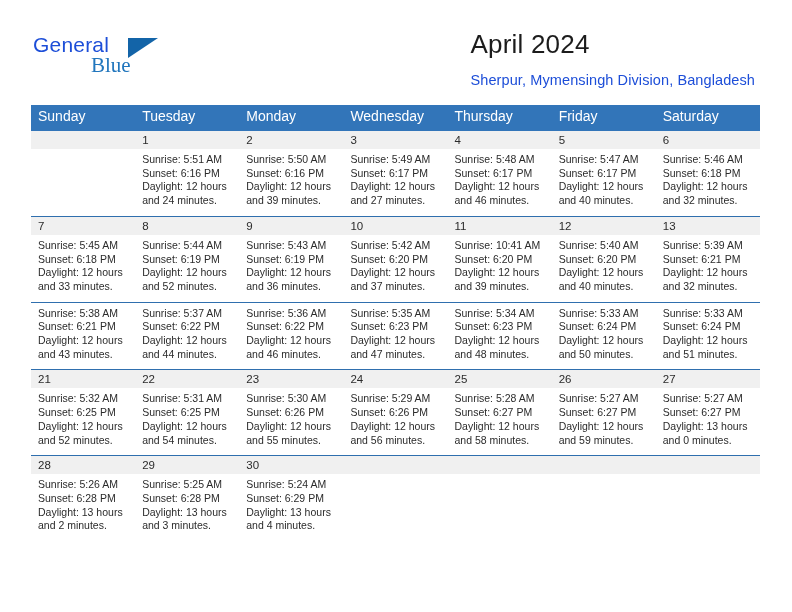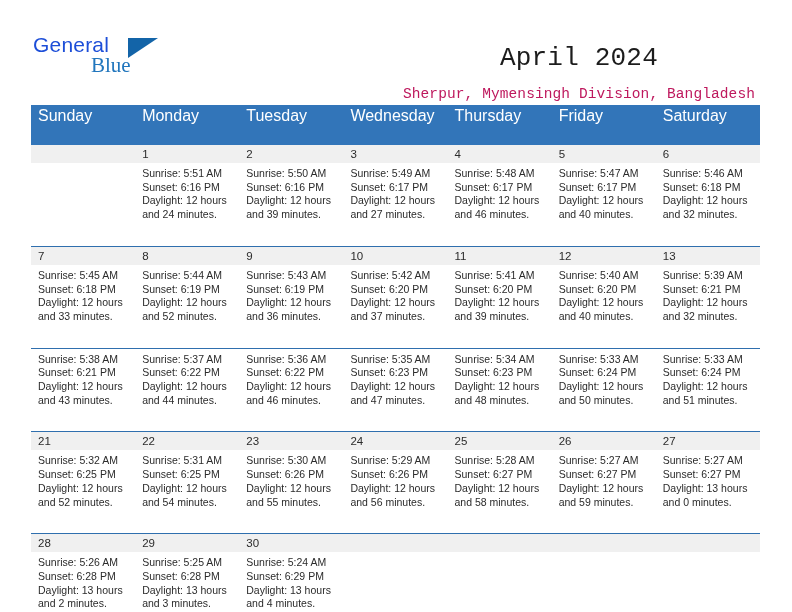--- a/index.html
+++ b/index.html
@@ -52,35 +52,34 @@
     top: 5px;
     width: 0;
     height: 0;
     border-left: 30px solid #1364a8;
     border-bottom: 20px solid transparent;
   }
 
   .title-block {
     position: absolute;
     right: 37px;
-    top: 44px;
-    text-align: center;
-    font-family: Liberation Mono, monospace;
+    top: 30px;
+    text-align: left;
   }
   .cal-title {
     font-size: 26px;
     font-weight: normal;
     color: #1c1c1c;
     line-height: 1.1;
     margin: 0;
     letter-spacing: 0.2px;
   }
   .cal-location {
     font-size: 14.5px;
-    color: #be185d;
+    color: #1d4ed8;
     margin-top: 13px;
     letter-spacing: 0.1px;
   }
   .week-block {
     border-top: 1.5px solid #2f6fae;
   }
   .week-block:first-child { border-top: none; }
   .wk-grid {
     display: flex;
     width: 729px;
@@ -92,38 +91,38 @@
   .wk-num {
     background: #f0f0f0;
     font-size: 11.5px;
     color: #2b2b2b;
     padding: 2px 0 2px 7px;
     height: 18px;
     line-height: 14px;
   }
   .wk-num.empty { color: transparent; }
   .wk-info {
-    padding: 4px 4px 24px 7px;
+    padding: 4px 4px 8px 7px;
     font-size: 10.5px;
     line-height: 13.7px;
     color: #2b2b2b;
     min-height: 60px;
   }
   .wk-info span { display: block; }
   .hdr-grid {
     display: flex;
     width: 729px;
     background: #3275b9;
   }
   .hdr-cell {
     width: 104.14px;
     flex: 0 0 104.14px;
     color: #ffffff;
-    font-size: 16px;
-    padding: 4px 0 22px 7px;
+    font-size: 14px;
+    padding: 4px 0 8px 7px;
     line-height: 14px;
   }
   .cal-wrap {
     position: absolute;
     left: 31px;
     top: 105px;
     width: 729px;
   }
 </style>
 </head>
@@ -140,22 +139,22 @@
   <div class="title-block">
     <h1 class="cal-title">April 2024</h1>
     <div class="cal-location">Sherpur, Mymensingh Division, Bangladesh</div>
   </div>
 
 </div>
 
 <div class="cal-wrap">
   <div class="hdr-grid" id="hdr-row">
       <div class="hdr-cell">Sunday</div>
+      <div class="hdr-cell">Tuesday</div>
       <div class="hdr-cell">Monday</div>
-      <div class="hdr-cell">Tuesday</div>
       <div class="hdr-cell">Wednesday</div>
       <div class="hdr-cell">Thursday</div>
       <div class="hdr-cell">Friday</div>
       <div class="hdr-cell">Saturday</div>
     </div>
   <div id="weeks-container">
       <div class="week-block">
         <div class="wk-grid">
           <div class="wk-cell wk-num empty"></div>
           <div class="wk-cell wk-num">1</div>
@@ -239,21 +238,21 @@
             <span>Daylight: 12 hours</span>
             <span>and 36 minutes.</span>
           </div>
           <div class="wk-cell wk-info">
             <span>Sunrise: 5:42 AM</span>
             <span>Sunset: 6:20 PM</span>
             <span>Daylight: 12 hours</span>
             <span>and 37 minutes.</span>
           </div>
           <div class="wk-cell wk-info">
-            <span>Sunrise: 5:41 AM</span>
+            <span>Sunrise: 10:41 AM</span>
             <span>Sunset: 6:20 PM</span>
             <span>Daylight: 12 hours</span>
             <span>and 39 minutes.</span>
           </div>
           <div class="wk-cell wk-info">
             <span>Sunrise: 5:40 AM</span>
             <span>Sunset: 6:20 PM</span>
             <span>Daylight: 12 hours</span>
             <span>and 40 minutes.</span>
           </div>

